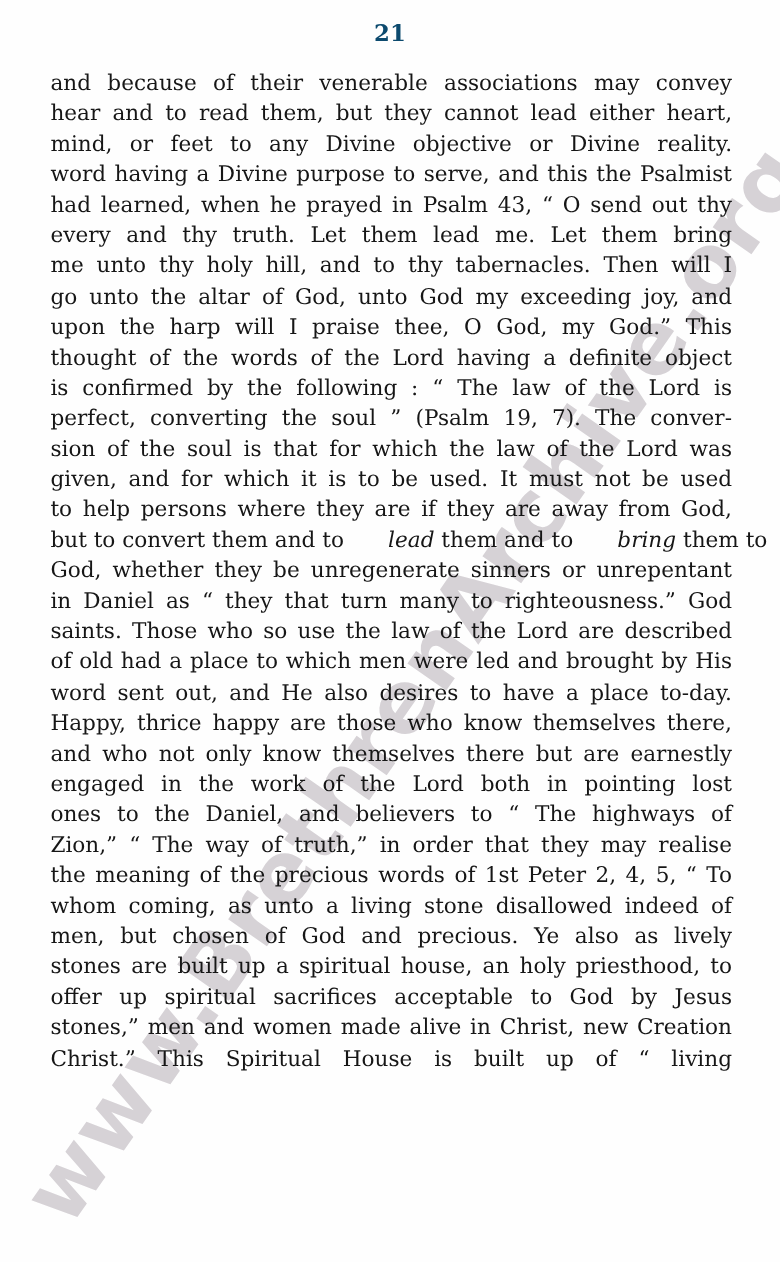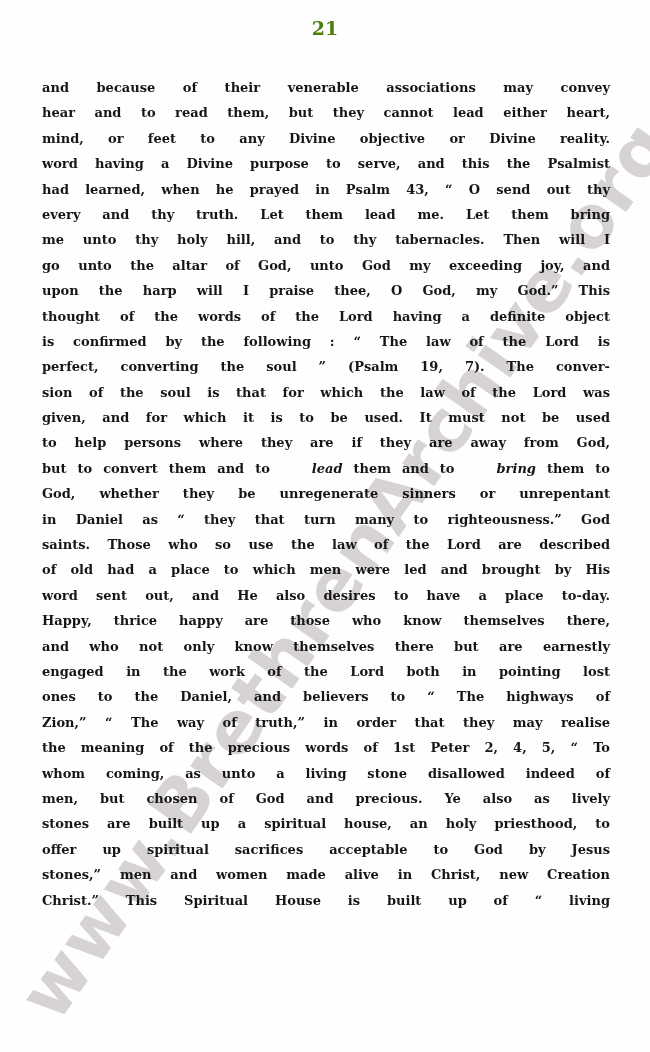--- a/index.html
+++ b/index.html
@@ -33,32 +33,31 @@
     z-index: 0;
   }
   .pagenum {
     position: absolute;
     top: 17px;
     left: 0;
     width: 650px;
     text-align: center;
     font-size: 19px;
     font-weight: 700;
-    color: #4d7c0f;
+    color: #0c4a6e;
     z-index: 1;
   }
   .textblock {
     position: absolute;
-    top: 75px;
+    top: 57px;
     left: 42px;
     width: 568px;
     z-index: 1;
-    font-size: 13px;
+    font-size: 18px;
     color: #161616;
-    font-weight: bold;
   }
   .textblock .line {
     height: 25.4px;
     line-height: 25.4px;
     text-align: justify;
     text-align-last: justify;
     white-space: nowrap;
     overflow: visible;
   }
   .textblock .line i {

